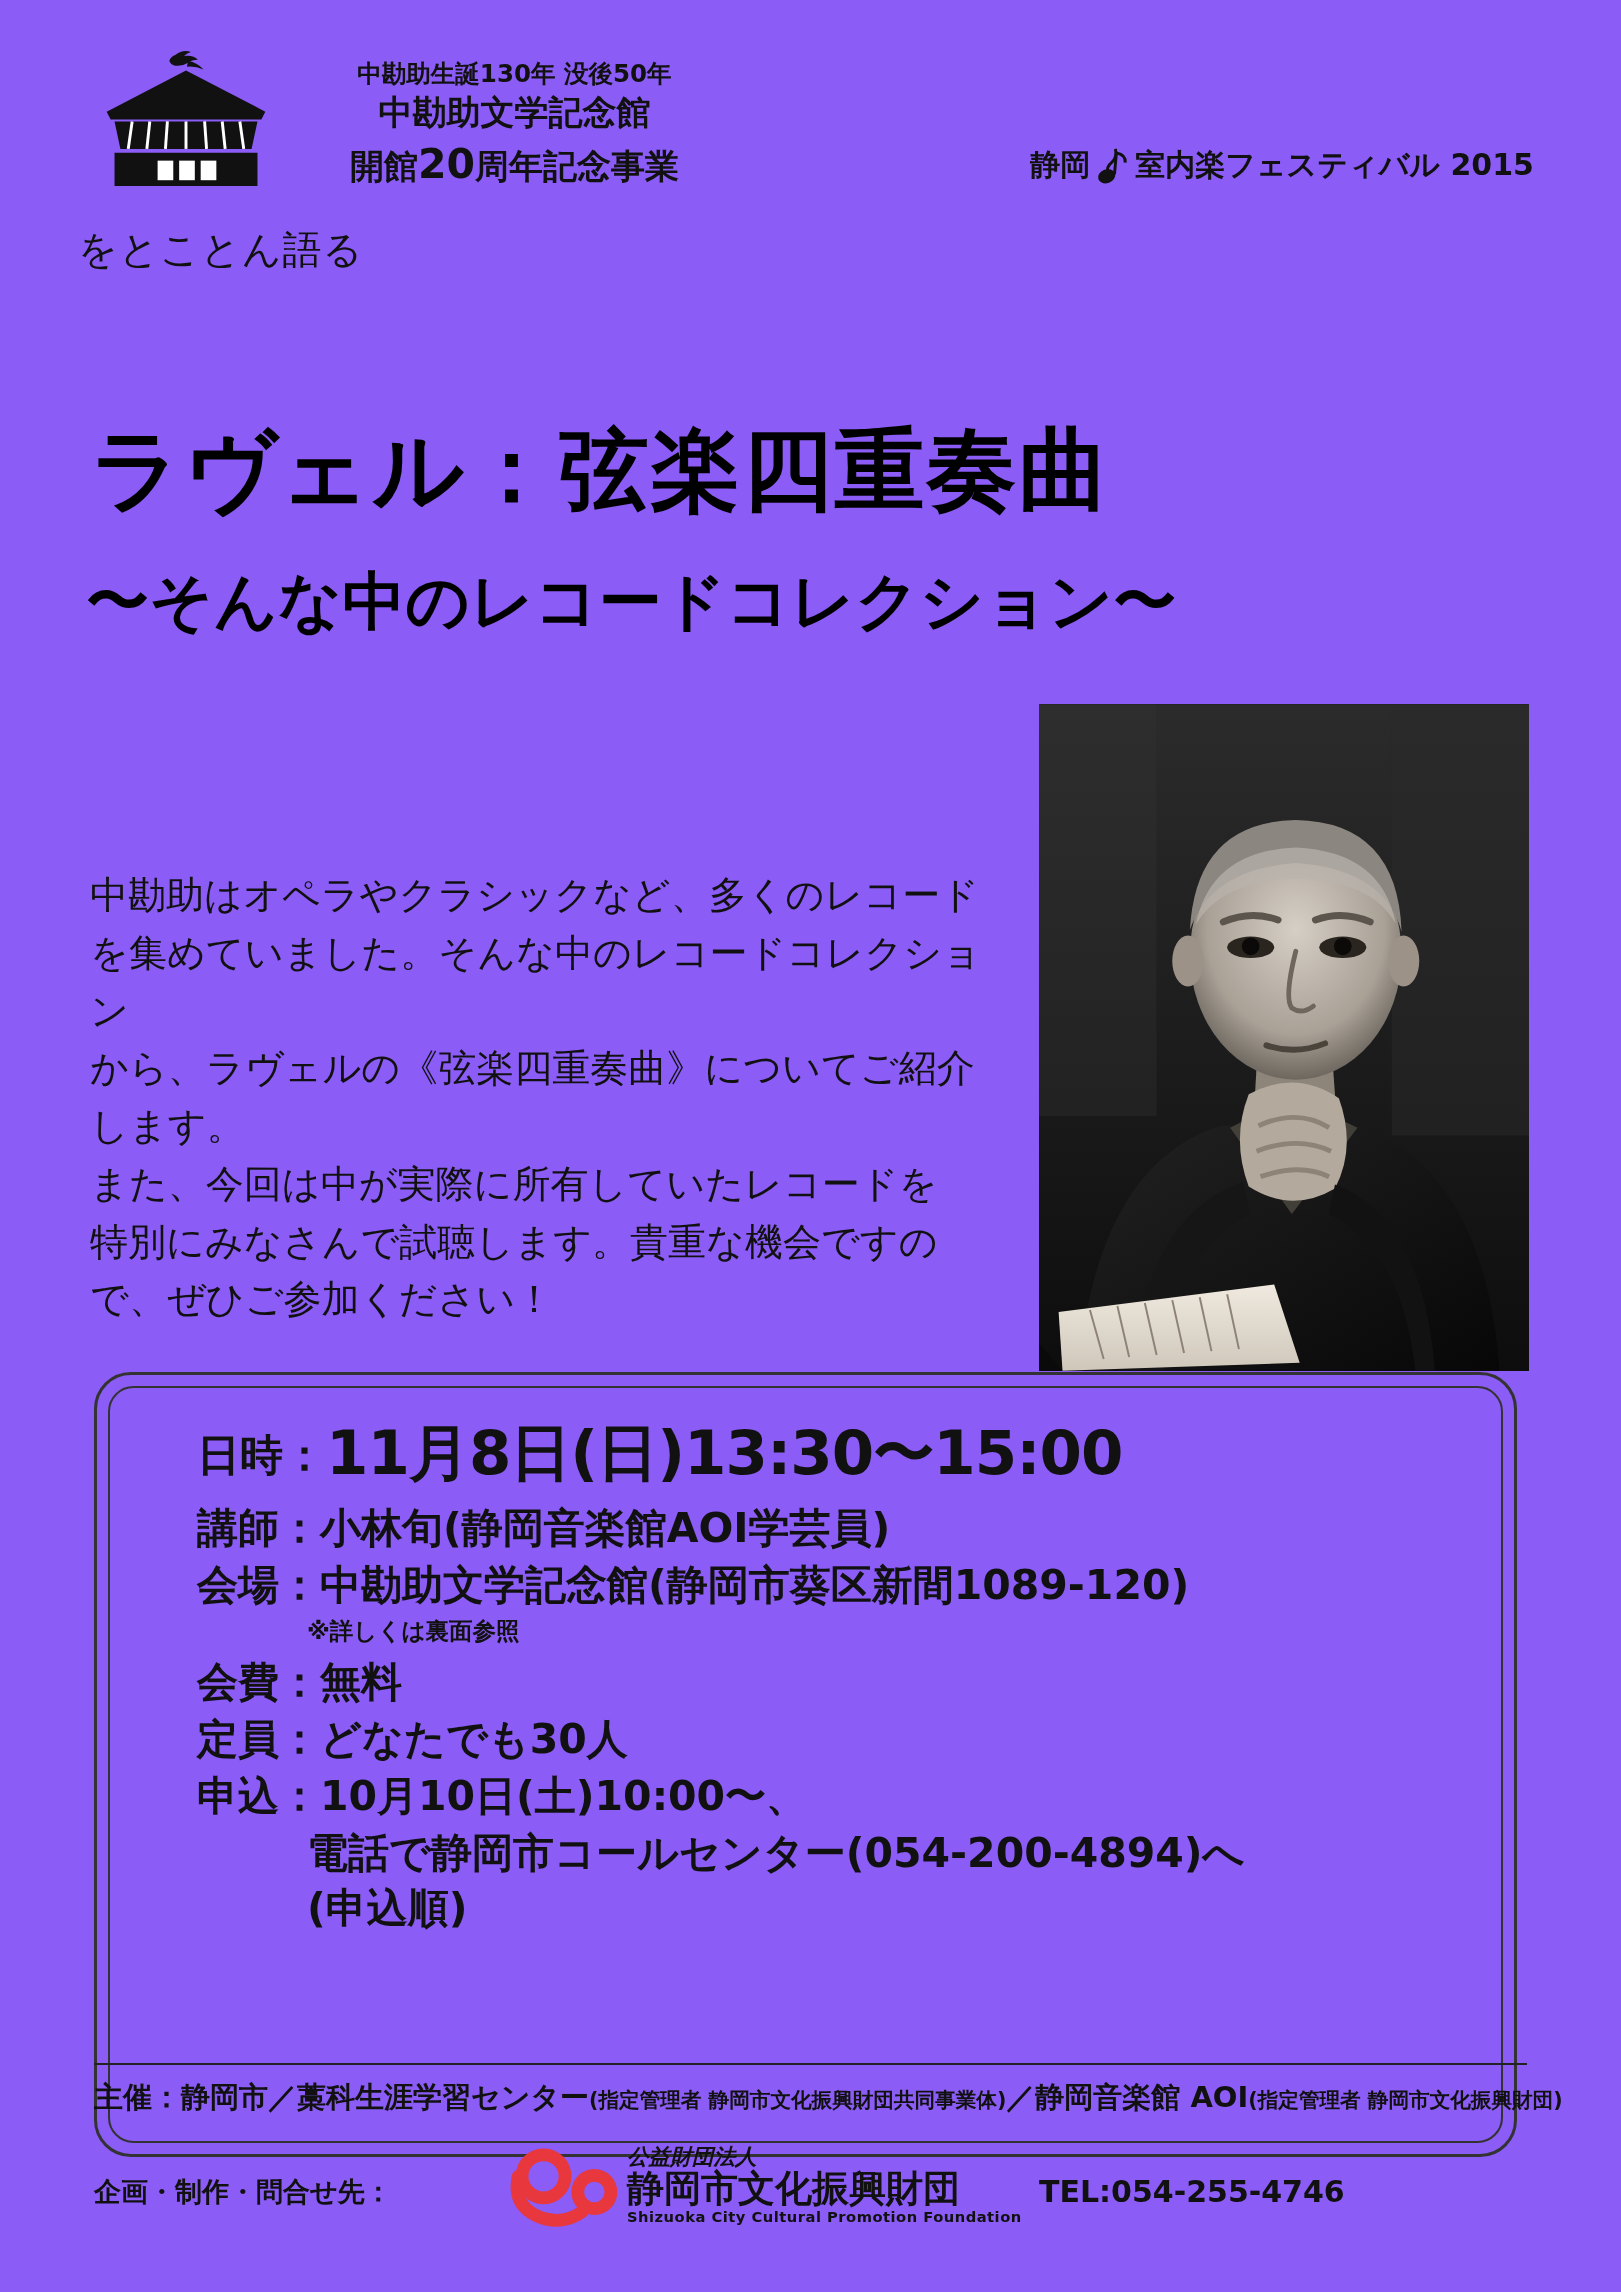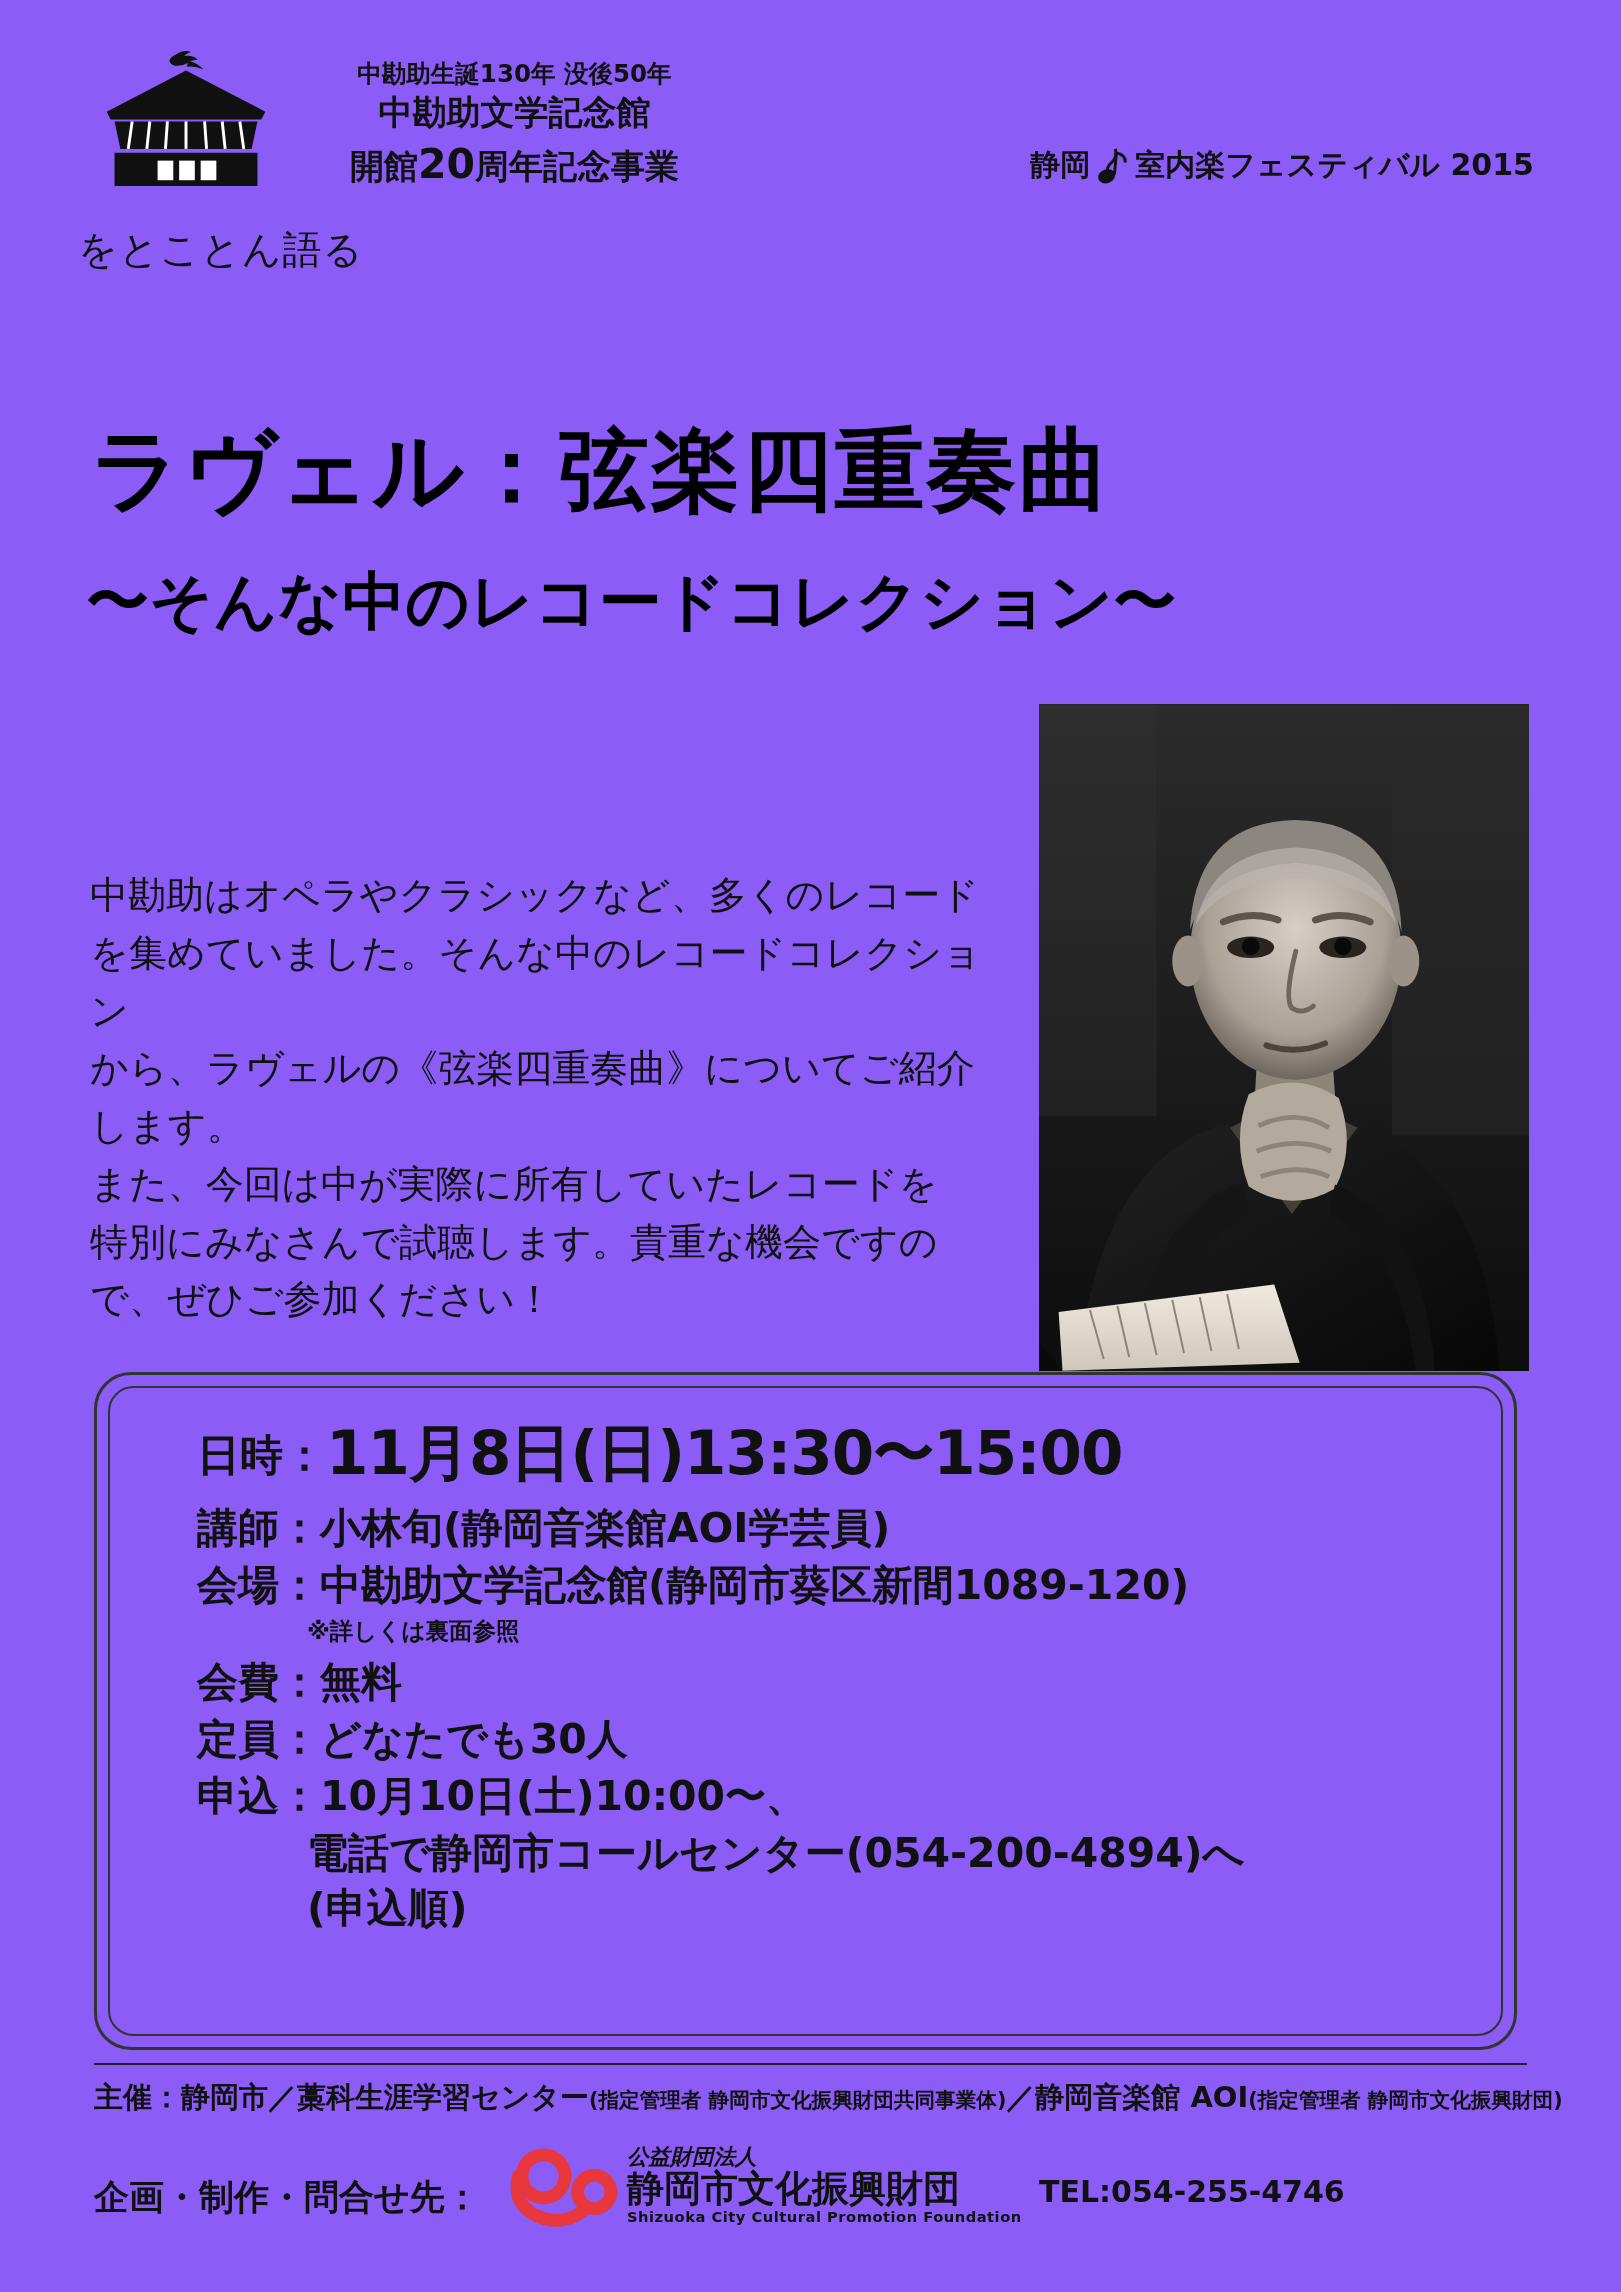--- a/index.html
+++ b/index.html
@@ -138,21 +138,21 @@
     line-height: 1.52;
     color: #111;
   }
 
   
   .info-box {
     position: absolute;
     left: 94px;
     top: 1372px;
     width: 1423px;
-    height: 678px;
+    height: 785px;
   }
   .info-box .outer {
     position: absolute;
     inset: 0;
     border: 3.9px solid #333;
     border-radius: 37px;
   }
   .info-box .inner {
     position: absolute;
     left: 13.7px; top: 13.7px; right: 13.7px; bottom: 13.7px;
@@ -216,21 +216,21 @@
     top: 2063px;
     width: 1433px;
     height: 2px;
     background: #222;
   }
   .contact-label {
     position: absolute;
     left: 94px;
     top: 2174px;
     font-family: "DejaVu Sans", sans-serif;
-    font-size: 35px;
+    font-size: 27px;
     font-weight: bold;
     color: #111;
   }
   .found-logo {
     position: absolute;
     left: 510px;
     top: 2147px;
     width: 113px;
     height: 84px;
   }

